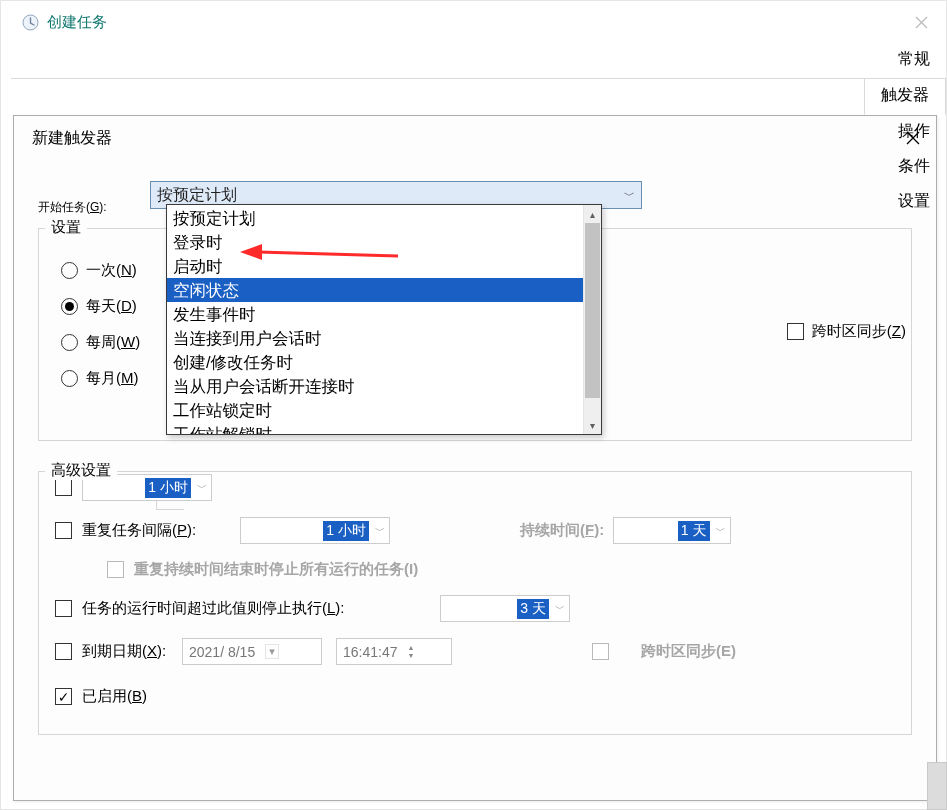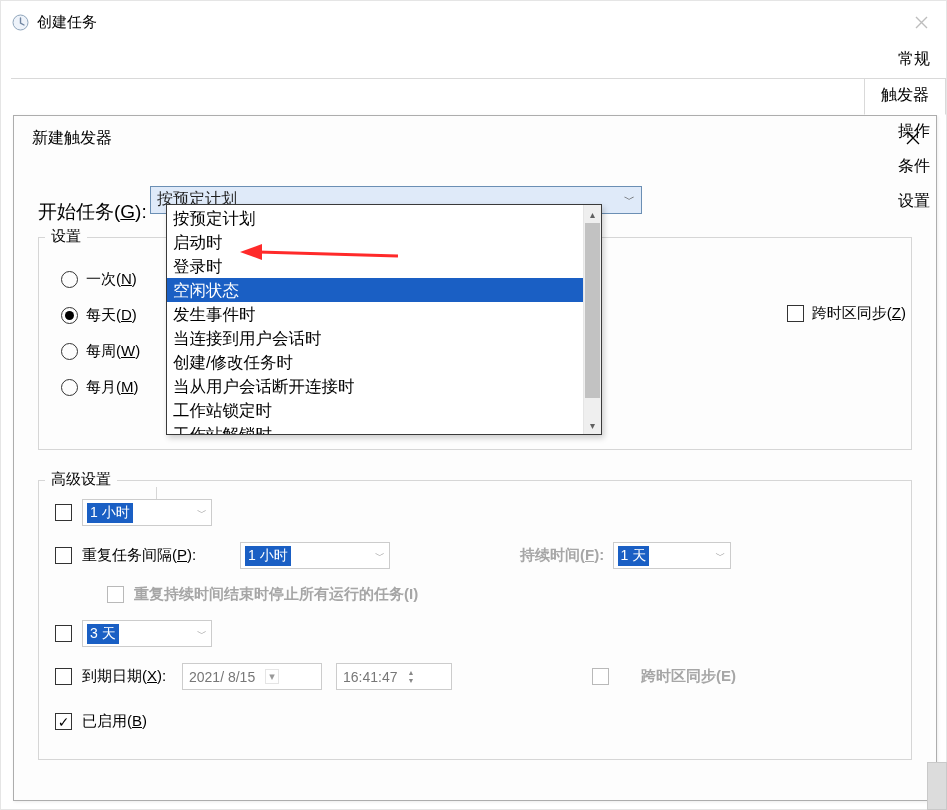--- a/index.html
+++ b/index.html
@@ -15,22 +15,22 @@
   .outer-window {
     width: 947px; height: 810px;
     border: 1px solid #e5e5e5;
     position: relative;
     background: #fff;
   }
   .outer-titlebar {
     height: 42px;
     display: flex;
     align-items: center;
-    padding: 0 0 0 10px;
-    color: #000000;
+    padding: 0 0 0 20px;
+    color: #0f766e;
     font-size: 15px;
   }
   .outer-titlebar .title-icon {
     width: 18px; height: 18px;
     margin-right: 8px;
     display: inline-flex;
     align-items: center; justify-content: center;
   }
   .outer-titlebar .spacer { flex: 1; }
   .outer-titlebar .close {
@@ -90,21 +90,21 @@
     position: relative;
     padding: 14px 24px 12px 24px;
   }
 
   .form-row {
     display: flex; align-items: center;
     margin-bottom: 12px;
   }
   .form-label {
     width: 112px;
-    font-size: 19px;
+    font-size: 12px;
     margin-top: 25px;
   }
   .underline { text-decoration: underline; }
 
   .combo-main {
     width: 492px; height: 28px;
     border: 1px solid #6b8fb4;
     background: #dfeaf9;
     padding: 0 6px;
     display: flex; align-items: center;
@@ -170,21 +170,21 @@
     left: 226px; top: 80px;
     width: 160px; height: 26px;
     z-index: 60;
     pointer-events: none;
   }
 
   
   .groupbox {
     border: 1px solid #d6d6d6;
     margin-top: 6px;
-    padding: 18px 16px 28px 16px;
+    padding: 2px 16px 28px 16px;
     position: relative;
   }
   .groupbox.settings {
     padding: 32px 16px 52px 16px;
     margin-bottom: 28px;
   }
   .groupbox-title {
     position: absolute;
     top: -11px; left: 6px;
     background: #fdfdfd;
@@ -210,21 +210,21 @@
     display: inline-flex; align-items: center; justify-content: center;
   }
   .radio .dot.filled::after {
     content: "";
     width: 9px; height: 9px;
     background: #000; border-radius: 50%;
   }
 
   .sync-check {
     position: absolute;
-    right: 30px; top: 144px;
+    right: 30px; top: 162px;
     display: flex; align-items: center;
     gap: 8px;
     font-size: 15px;
     z-index: 10;
   }
   .checkbox {
     width: 17px; height: 17px;
     border: 1px solid #333;
     display: inline-flex; align-items: center; justify-content: center;
     background: #fff;
@@ -263,21 +263,21 @@
   .adv-row .checkbox { margin-right: 10px; }
   .lbl-gray { color: #a6a6a6; font-weight: bold; }
   .combo-small {
     height: 27px;
     border: 1px solid #ccc;
     background: #fff;
     display: inline-flex; align-items: center;
     padding: 0 4px;
     font-size: 14px;
     color: #a6a6a6;
-    justify-content: space-between;
+    justify-content: flex-end;
   }
   .combo-small .chev {
     font-size: 10px; color: #999;
     margin-left: 6px;
   }
   .combo-small .sel {
     background: #1a5fc4;
     color: #fff;
     padding: 1px 3px;
     font-size: 14px;
@@ -357,22 +357,22 @@
         <span class="form-label">开始任务(<span class="underline">G</span>):</span>
         <div class="combo-main">
           <span>按预定计划</span>
           <span class="chev">﹀</span>
         </div>
       </div>
 
       <div class="dropdown">
         <div class="dropdown-list">
           <div class="dropdown-item"><span>按预定计划</span></div>
+          <div class="dropdown-item"><span>登录时</span></div>
           <div class="dropdown-item"><span>启动时</span></div>
-          <div class="dropdown-item"><span>登录时</span></div>
           <div class="dropdown-item selected"><span>空闲状态</span></div>
           <div class="dropdown-item"><span>发生事件时</span></div>
           <div class="dropdown-item"><span>当连接到用户会话时</span></div>
           <div class="dropdown-item"><span>创建/修改任务时</span></div>
           <div class="dropdown-item"><span>当从用户会话断开连接时</span></div>
           <div class="dropdown-item"><span>工作站锁定时</span></div>
           <div class="dropdown-item cut"><span>工作站解锁时</span></div>
         </div>
         <div class="vscrollbar">
           <div class="arrow">▴</div>
@@ -443,20 +443,21 @@
           </div>
         </div>
 
         <div class="adv-row" style="margin-left:52px">
           <span class="checkbox disabled"></span>
           <span class="lbl-gray">重复持续时间结束时停止所有运行的任务(<span>I</span>)</span>
         </div>
 
         <div class="adv-row">
           <span class="checkbox"></span>
+          <span style="width:358px">任务的运行时间超过此值则停止执行(<span class="underline">L</span>):</span>
           <div class="combo-small" style="width:130px">
             <span class="sel">3 天</span>
             <span class="chev">﹀</span>
           </div>
         </div>
 
         <div class="adv-row">
           <span class="checkbox"></span>
           <span style="width:100px">到期日期(<span class="underline">X</span>):</span>
           <div class="date-picker" style="width:140px">

